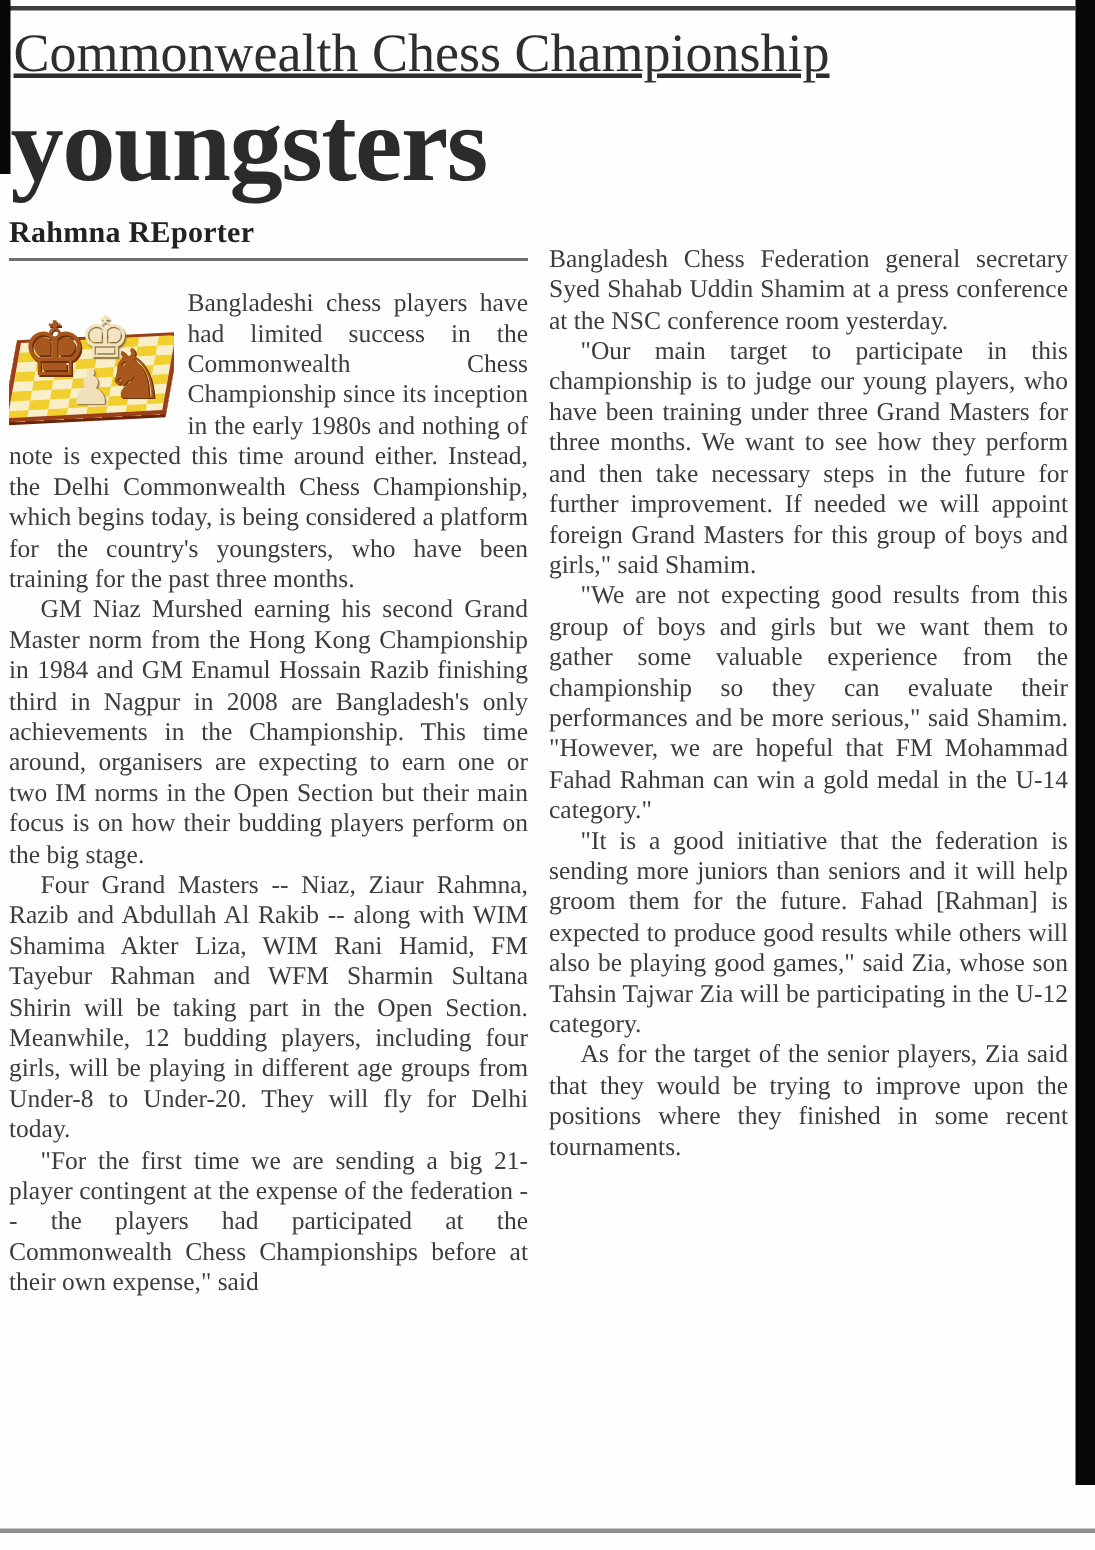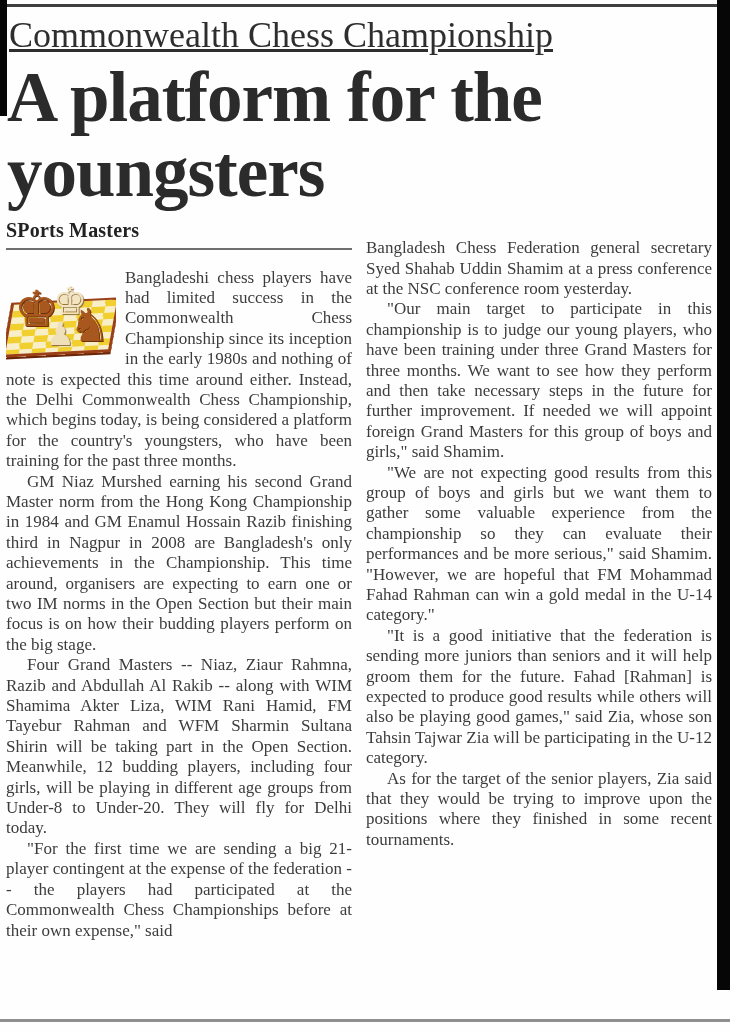--- a/index.html
+++ b/index.html
@@ -62,28 +62,27 @@
 <div class="top-rule"></div>
 <div class="left-bar"></div>
 <div class="right-bar"></div>
 <div class="bottom-rule"></div>
 
 <div class="content">
 
   <div class="kicker">Commonwealth Chess Championship</div>
 
   <div class="headline">
-    <div>A platform for the</div>
     <div>youngsters</div>
   </div>
 
   <div class="columns">
 
     <div class="col col-left">
-      <div class="byline">SPorts Masters</div>
+      <div class="byline">Rahmna REporter</div>
       <hr class="byline-rule">
 
       <div class="body-text">
         <div class="chess-img">
           <div class="chess-board"></div>
           <span class="piece piece-brown-king">♚</span>
           <span class="piece piece-cream-king">♚</span>
           <span class="piece piece-cream-pawn">♟</span>
           <span class="piece piece-brown-knight">♞</span>
         </div>

